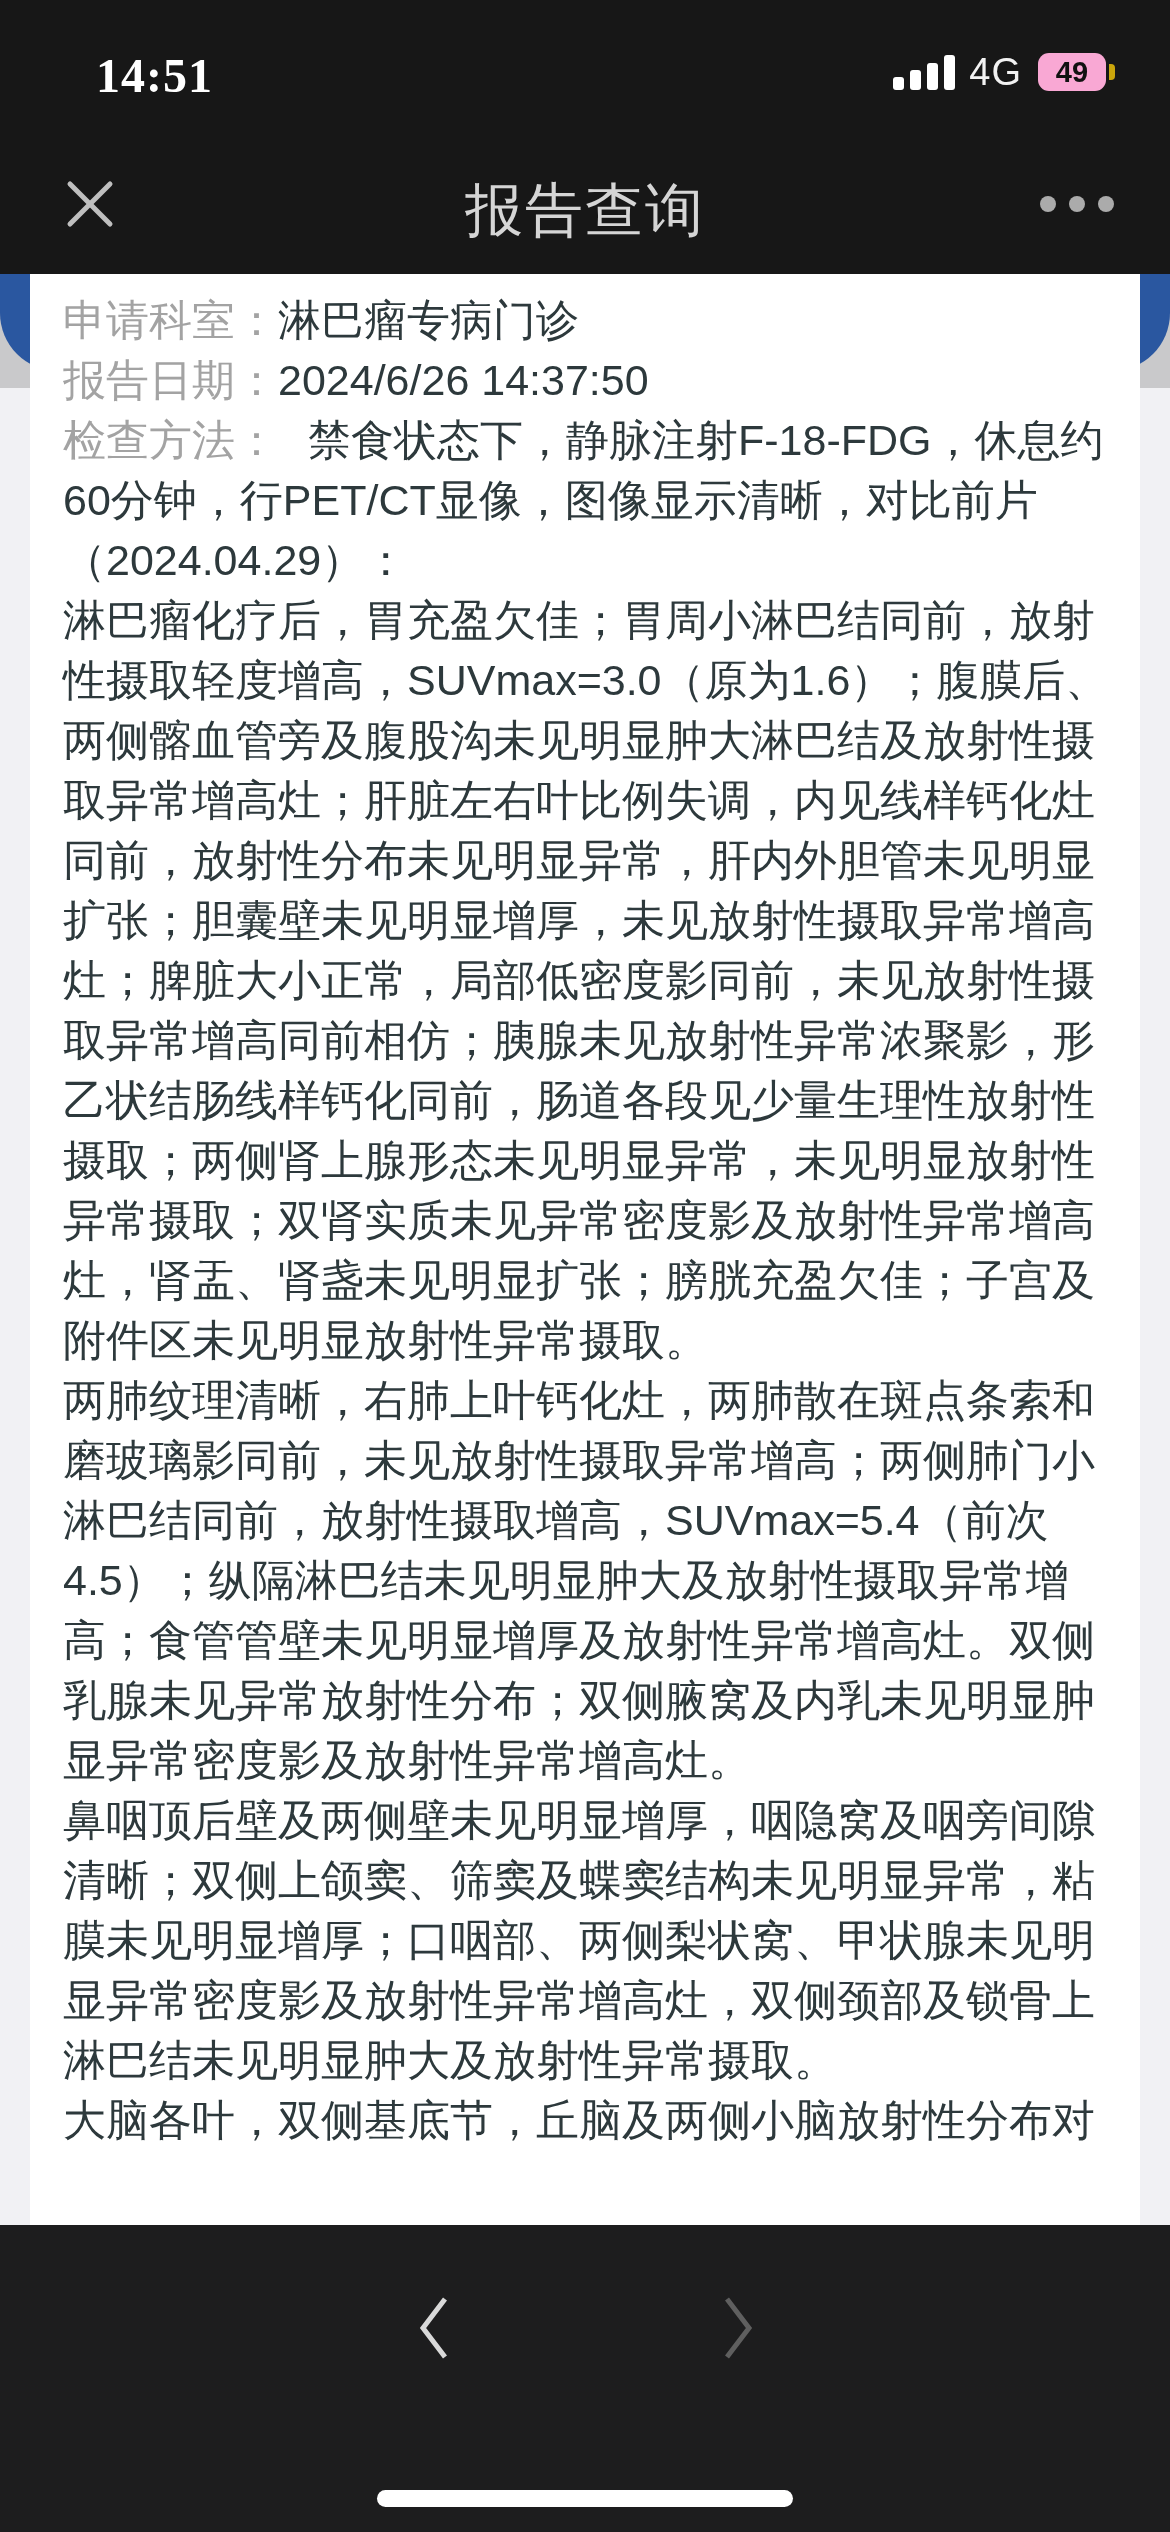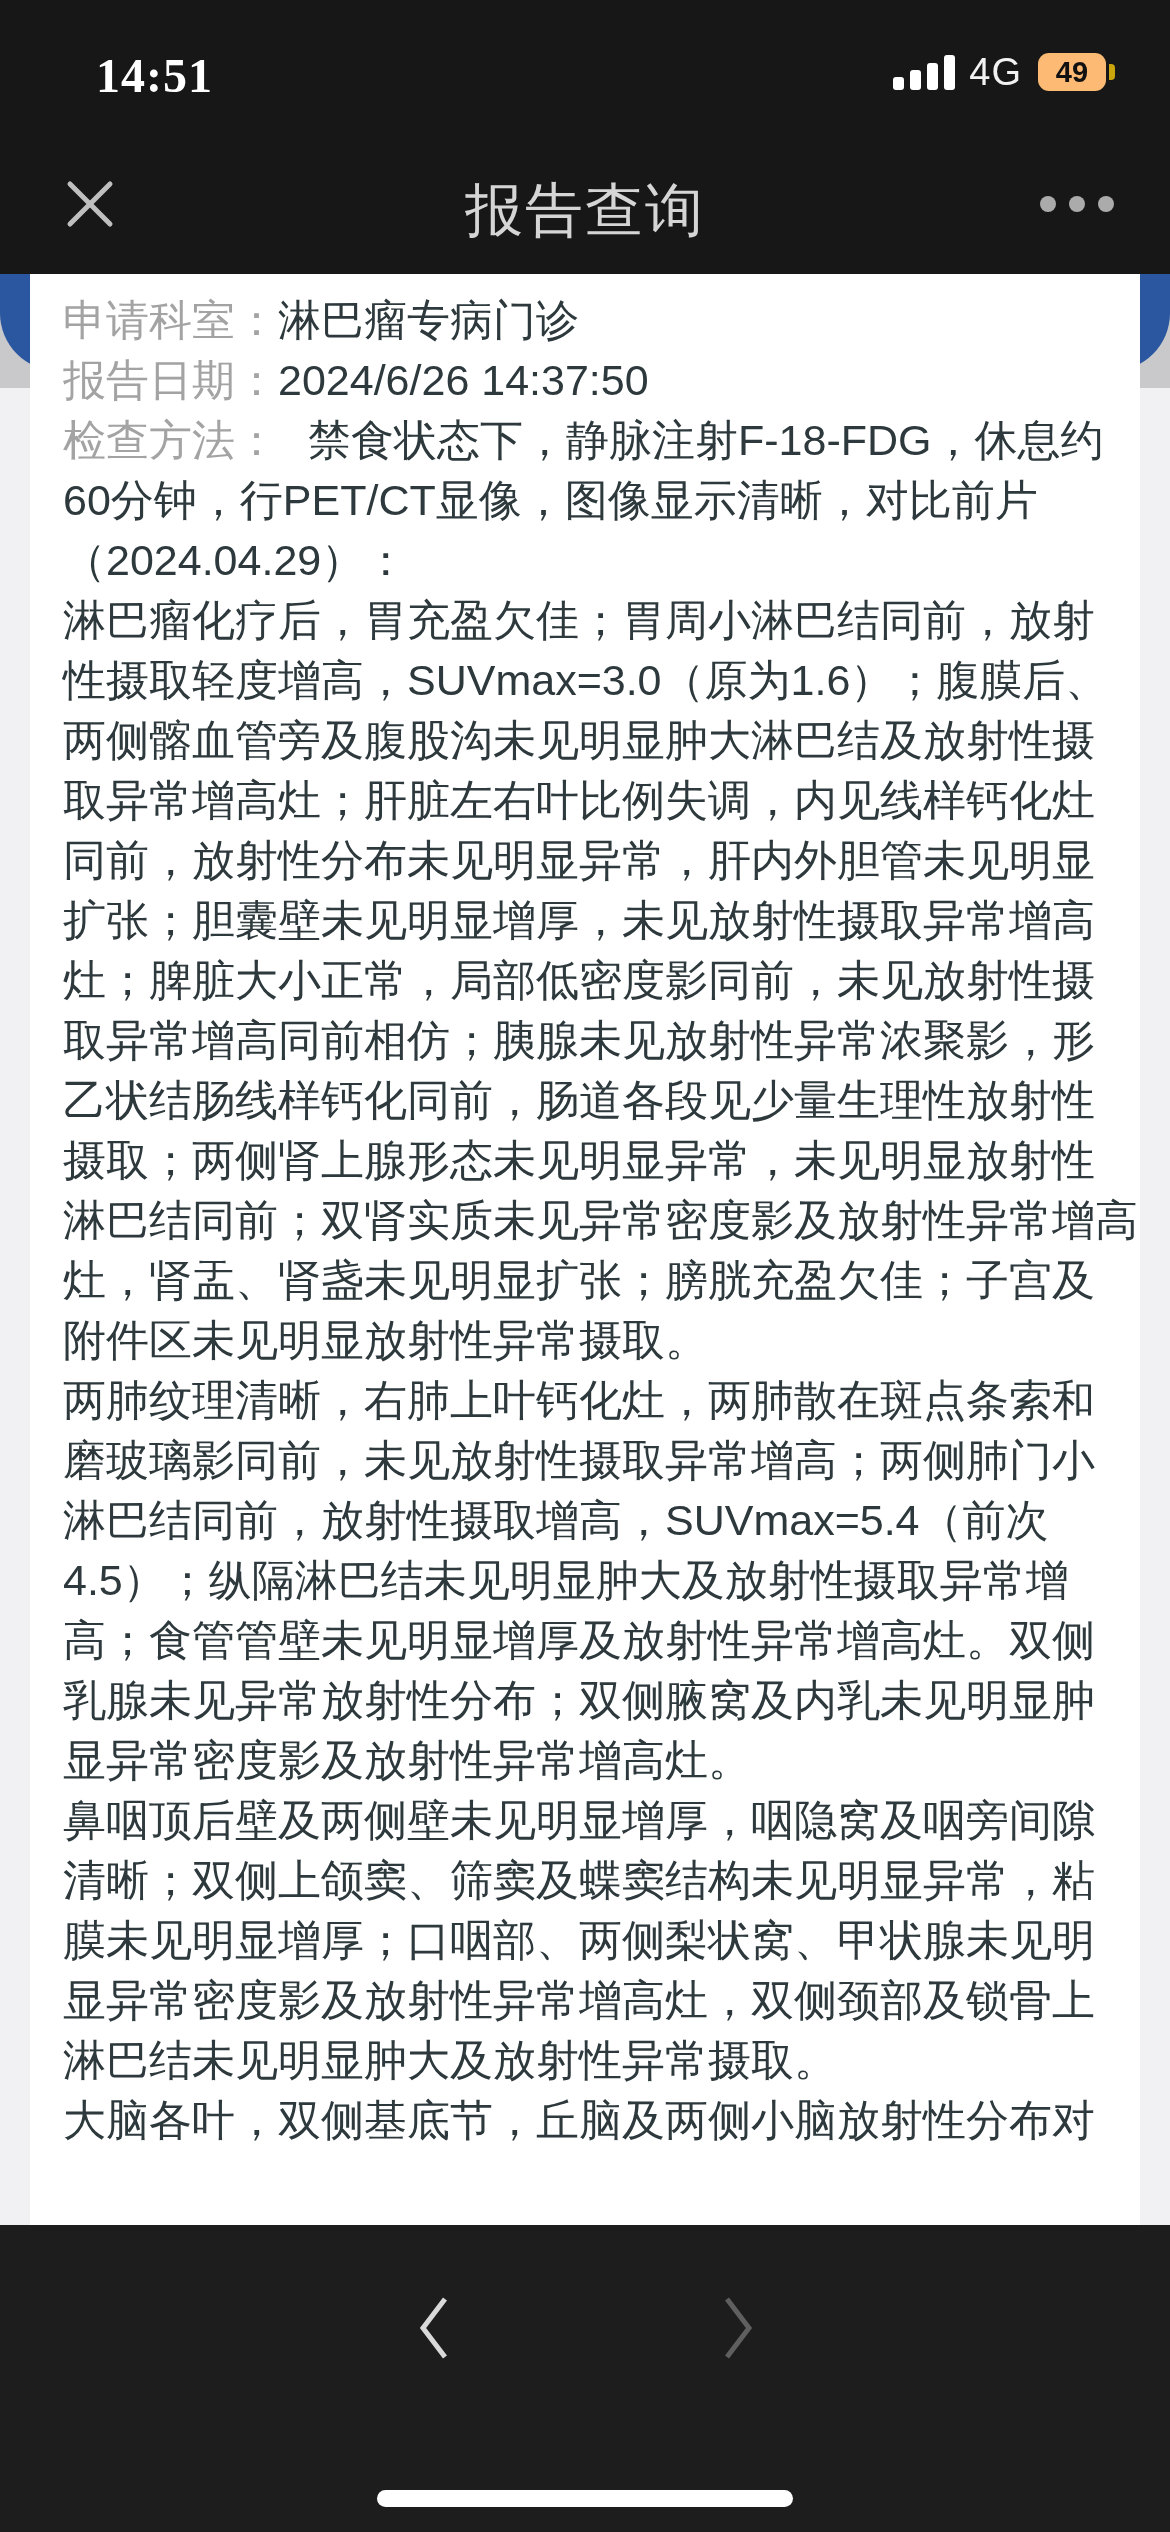--- a/index.html
+++ b/index.html
@@ -11,21 +11,21 @@
   }
   
   .header{position:absolute;left:0;top:0;width:1170px;height:274px;background:#171717;z-index:5;}
   .statusbar{position:absolute;left:0;top:0;width:1170px;height:120px;}
   .time{position:absolute;left:96px;top:48px;font-size:48px;font-weight:700;color:#ffffff;letter-spacing:1px;font-family:Liberation Serif, serif;}
   .sb-right{position:absolute;right:55px;top:50px;display:flex;align-items:center;height:44px;}
   .sigbars{display:flex;align-items:flex-end;height:36px;margin-right:14px;}
   .sigbars span{display:block;width:11px;margin-left:6px;background:#ffffff;border-radius:3px;}
   .sb1{height:13px}.sb2{height:20px}.sb3{height:27px}.sb4{height:35px}
   .net{font-size:38px;color:#f2f2f2;margin-right:16px;letter-spacing:1px;}
-  .battery{position:relative;width:68px;height:38px;background:#fdba74;border-radius:11px;
+  .battery{position:relative;width:68px;height:38px;background:#f9a8d4;border-radius:11px;
            display:flex;align-items:center;justify-content:center;}
   .battery .pct{font-size:29px;font-weight:700;color:#111;}
   .batcap{width:6px;height:16px;background:#caa50b;border-radius:0 4px 4px 0;margin-left:3px;}
   
   .nav{position:absolute;left:0;top:150px;width:1170px;height:124px;}
   .close-btn{position:absolute;left:64px;top:28px;width:52px;height:52px;}
   .nav-title{position:absolute;left:0;top:22px;width:1170px;text-align:center;
              font-size:58px;color:#d5d5d5;font-weight:500;letter-spacing:2px;}
   .more-btn{position:absolute;right:56px;top:46px;display:flex;gap:13px;}
   .more-btn i{width:16px;height:16px;border-radius:50%;background:#ababab;display:block;}
@@ -125,21 +125,21 @@
 
         <div class="bodyline">灶；脾脏大小正常，局部低密度影同前，未见放射性摄</div>
 
         <div class="bodyline">取异常增高同前相仿；胰腺未见放射性异常浓聚影，形</div>
 
 
         <div class="bodyline">乙状结肠线样钙化同前，肠道各段见少量生理性放射性</div>
 
         <div class="bodyline">摄取；两侧肾上腺形态未见明显异常，未见明显放射性</div>
 
-        <div class="bodyline">淋巴结同前；双肾实质未见异常密度影及放射性异常增高</div>
+        <div class="bodyline">异常摄取；双肾实质未见异常密度影及放射性异常增高</div>
 
         <div class="bodyline">灶，肾盂、肾盏未见明显扩张；膀胱充盈欠佳；子宫及</div>
 
         <div class="bodyline">附件区未见明显放射性异常摄取。</div>
 
         <div class="bodyline">两肺纹理清晰，右肺上叶钙化灶，两肺散在斑点条索和</div>
 
         <div class="bodyline">磨玻璃影同前，未见放射性摄取异常增高；两侧肺门小</div>
 
         <div class="bodyline">淋巴结同前，放射性摄取增高，SUVmax=5.4（前次</div>

